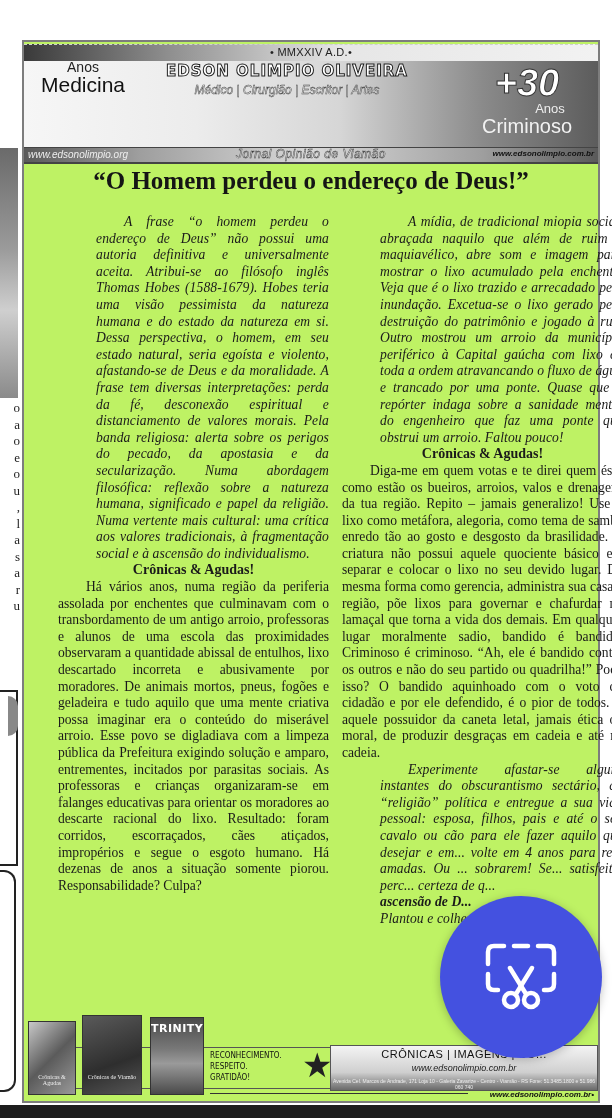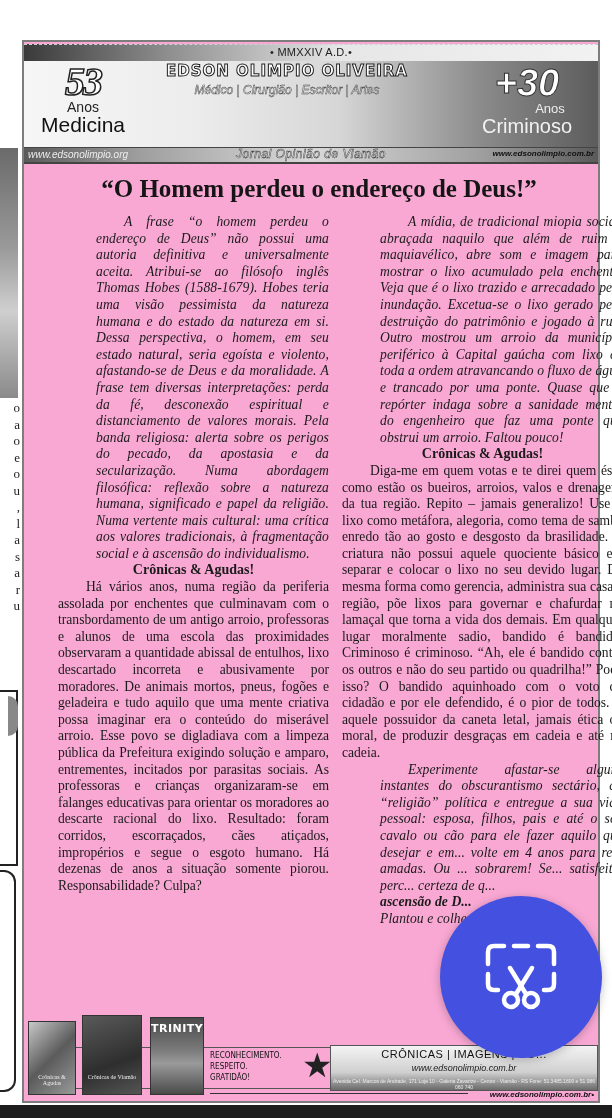--- a/index.html
+++ b/index.html
@@ -13,21 +13,21 @@
   .side-sliver { position:absolute; left:0; top:0; width:22px; height:1118px; overflow:hidden; }
   .side-photo { position:absolute; left:0; top:148px; width:18px; height:250px;
     background:linear-gradient(180deg,#6a6a6a 0%,#9a9a9a 40%,#cfcfcf 65%,#8a8a8a 100%); }
   .side-text { position:absolute; left:2px; top:400px; width:18px; font-size:13px; line-height:16.5px; text-align:right; color:#222; }
   .side-box1 { position:absolute; left:-10px; top:690px; width:26px; height:172px; border:2px solid #222; border-left:none; }
   .side-box1 .knob { position:absolute; right:-2px; top:4px; width:10px; height:40px; border-radius:0 20px 20px 0; background:#888; }
   .side-box2 { position:absolute; left:-10px; top:870px; width:24px; height:218px; border:2px solid #222; border-left:none; border-radius:0 12px 12px 0; }
   .bottom-bar { position:absolute; left:0; top:1105px; width:612px; height:13px; background:#1d1d1d; }
 
   
-  .page { position:absolute; left:22px; top:40px; width:578px; height:1063px; border:2px solid #7d7d7d; box-sizing:border-box; background:#f9a8d4; }
+  .page { position:absolute; left:22px; top:40px; width:578px; height:1063px; border:2px solid #7d7d7d; box-sizing:border-box; background:#bef264; }
 
   
   .masthead { position:absolute; left:0; top:0; width:574px; height:122px; }
   .date-bar { position:absolute; left:0; top:2px; width:574px; height:16px;
     background:linear-gradient(90deg,#3a3a3a 0%,#8e8e8e 25%,#e6e6e6 55%,#f2f2f2 100%);
     border-top:1px dashed #cfcfcf; border-bottom:1px solid #555; }
   .date-text { position:absolute; left:0; right:0; top:1px; text-align:center; font-family:"Liberation Sans",sans-serif; font-size:11px; color:#222; letter-spacing:0.3px; }
   .title-band { position:absolute; left:0; top:19px; width:574px; height:86px;
     background:linear-gradient(90deg,#f6f6f6 0%,#ececec 30%,#d6d6d6 55%,#8a8a8a 80%,#5c5c5c 100%); }
   .years-left { position:absolute; left:4px; top:1px; width:110px; text-align:center; }
@@ -113,42 +113,41 @@
 </div>
 
 <div class="page">
 
   <div class="masthead">
     <div class="date-bar">
       <div class="date-text">• MMXXIV A.D.•</div>
     </div>
     <div class="title-band">
       <div class="years-left">
-        <div class="big">53</div>
         <div class="anos">Anos</div>
         <div class="lbl">Medicina</div>
       </div>
       <div class="brand">
         <div class="author">EDSON OLIMPIO OLIVEIRA</div>
         <div class="roles">Médico | Cirurgião | Escritor | Artes</div>
       </div>
       <div class="years-right">
         <div class="big">+30</div>
         <div class="anos">Anos</div>
         <div class="lbl">Criminoso</div>
       </div>
     </div>
     <div class="strip">
       <span class="l">www.edsonolimpio.org</span>
       <span class="c">Jornal Opinião de Viamão</span>
       <span class="r">www.edsonolimpio.com.br</span>
     </div>
   </div>
 
-  <h1 class="headline" style="margin:8px;">“O Homem perdeu o endereço de Deus!”</h1>
+  <h1 class="headline" style="margin:0;">“O Homem perdeu o endereço de Deus!”</h1>
 
   <div class="col col-left" id="colLeft">
       <p class="it">A frase “o homem perdeu o endereço de Deus” não possui uma autoria definitiva e universalmente aceita. Atribui-se ao filósofo inglês Thomas Hobes (1588-1679). Hobes teria uma visão pessimista da natureza humana e do estado da natureza em si. Dessa perspectiva, o homem, em seu estado natural, seria egoísta e violento, afastando-se de Deus e da moralidade. A frase tem diversas interpretações: perda da fé, desconexão espiritual e distanciamento de valores morais. Pela banda religiosa: alerta sobre os perigos do pecado, da apostasia e da secularização. Numa abordagem filosófica: reflexão sobre a natureza humana, significado e papel da religião. Numa vertente mais cultural: uma crítica aos valores tradicionais, à fragmentação social e à ascensão do individualismo.</p>
       <p class="sub">Crônicas &amp; Agudas!</p>
       <p class="rm">Há vários anos, numa região da periferia assolada por enchentes que culminavam com o transbordamento de um antigo arroio, professoras e alunos de uma escola das proximidades observaram a quantidade abissal de entulhos, lixo descartado incorreta e abusivamente por moradores. De animais mortos, pneus, fogões e geladeira e tudo aquilo que uma mente criativa possa imaginar era o conteúdo do miserável arroio. Esse povo se digladiava com a limpeza pública da Prefeitura exigindo solução e amparo, entrementes, incitados por parasitas sociais. As professoras e crianças organizaram-se em falanges educativas para orientar os moradores ao descarte racional do lixo. Resultado: foram corridos, escorraçados, cães atiçados, impropérios e segue o esgoto humano. Há dezenas de anos a situação somente piorou. Responsabilidade? Culpa?</p>
     </div>
   <div class="col col-right" id="colRight">
       <p class="it">A mídia, de tradicional miopia social, abraçada naquilo que além de ruim é maquiavélico, abre som e imagem para mostrar o lixo acumulado pela enchente. Veja que é o lixo trazido e arrecadado pela inundação. Excetua-se o lixo gerado pela destruição do patrimônio e jogado à rua. Outro mostrou um arroio da município periférico à Capital gaúcha com lixo de toda a ordem atravancando o fluxo de água e trancado por uma ponte. Quase que o repórter indaga sobre a sanidade mental do engenheiro que faz uma ponte que obstrui um arroio. Faltou pouco!</p>
       <p class="sub">Crônicas &amp; Agudas!</p>
       <p class="rm">Diga-me em quem votas e te direi quem és e como estão os bueiros, arroios, valos e drenagens da tua região. Repito – jamais generalizo! Use o lixo como metáfora, alegoria, como tema de samba enredo tão ao gosto e desgosto da brasilidade. A criatura não possui aquele quociente básico em separar e colocar o lixo no seu devido lugar. Da mesma forma como gerencia, administra sua casa e região, põe lixos para governar e chafurdar no lamaçal que torna a vida dos demais. Em qualquer lugar moralmente sadio, bandido é bandido. Criminoso é criminoso. “Ah, ele é bandido contra os outros e não do seu partido ou quadrilha!” Pode isso? O bandido aquinhoado com o voto do cidadão e por ele defendido, é o pior de todos. É aquele possuidor da caneta letal, jamais ética ou moral, de produzir desgraças em cadeia e até na cadeia.</p>

